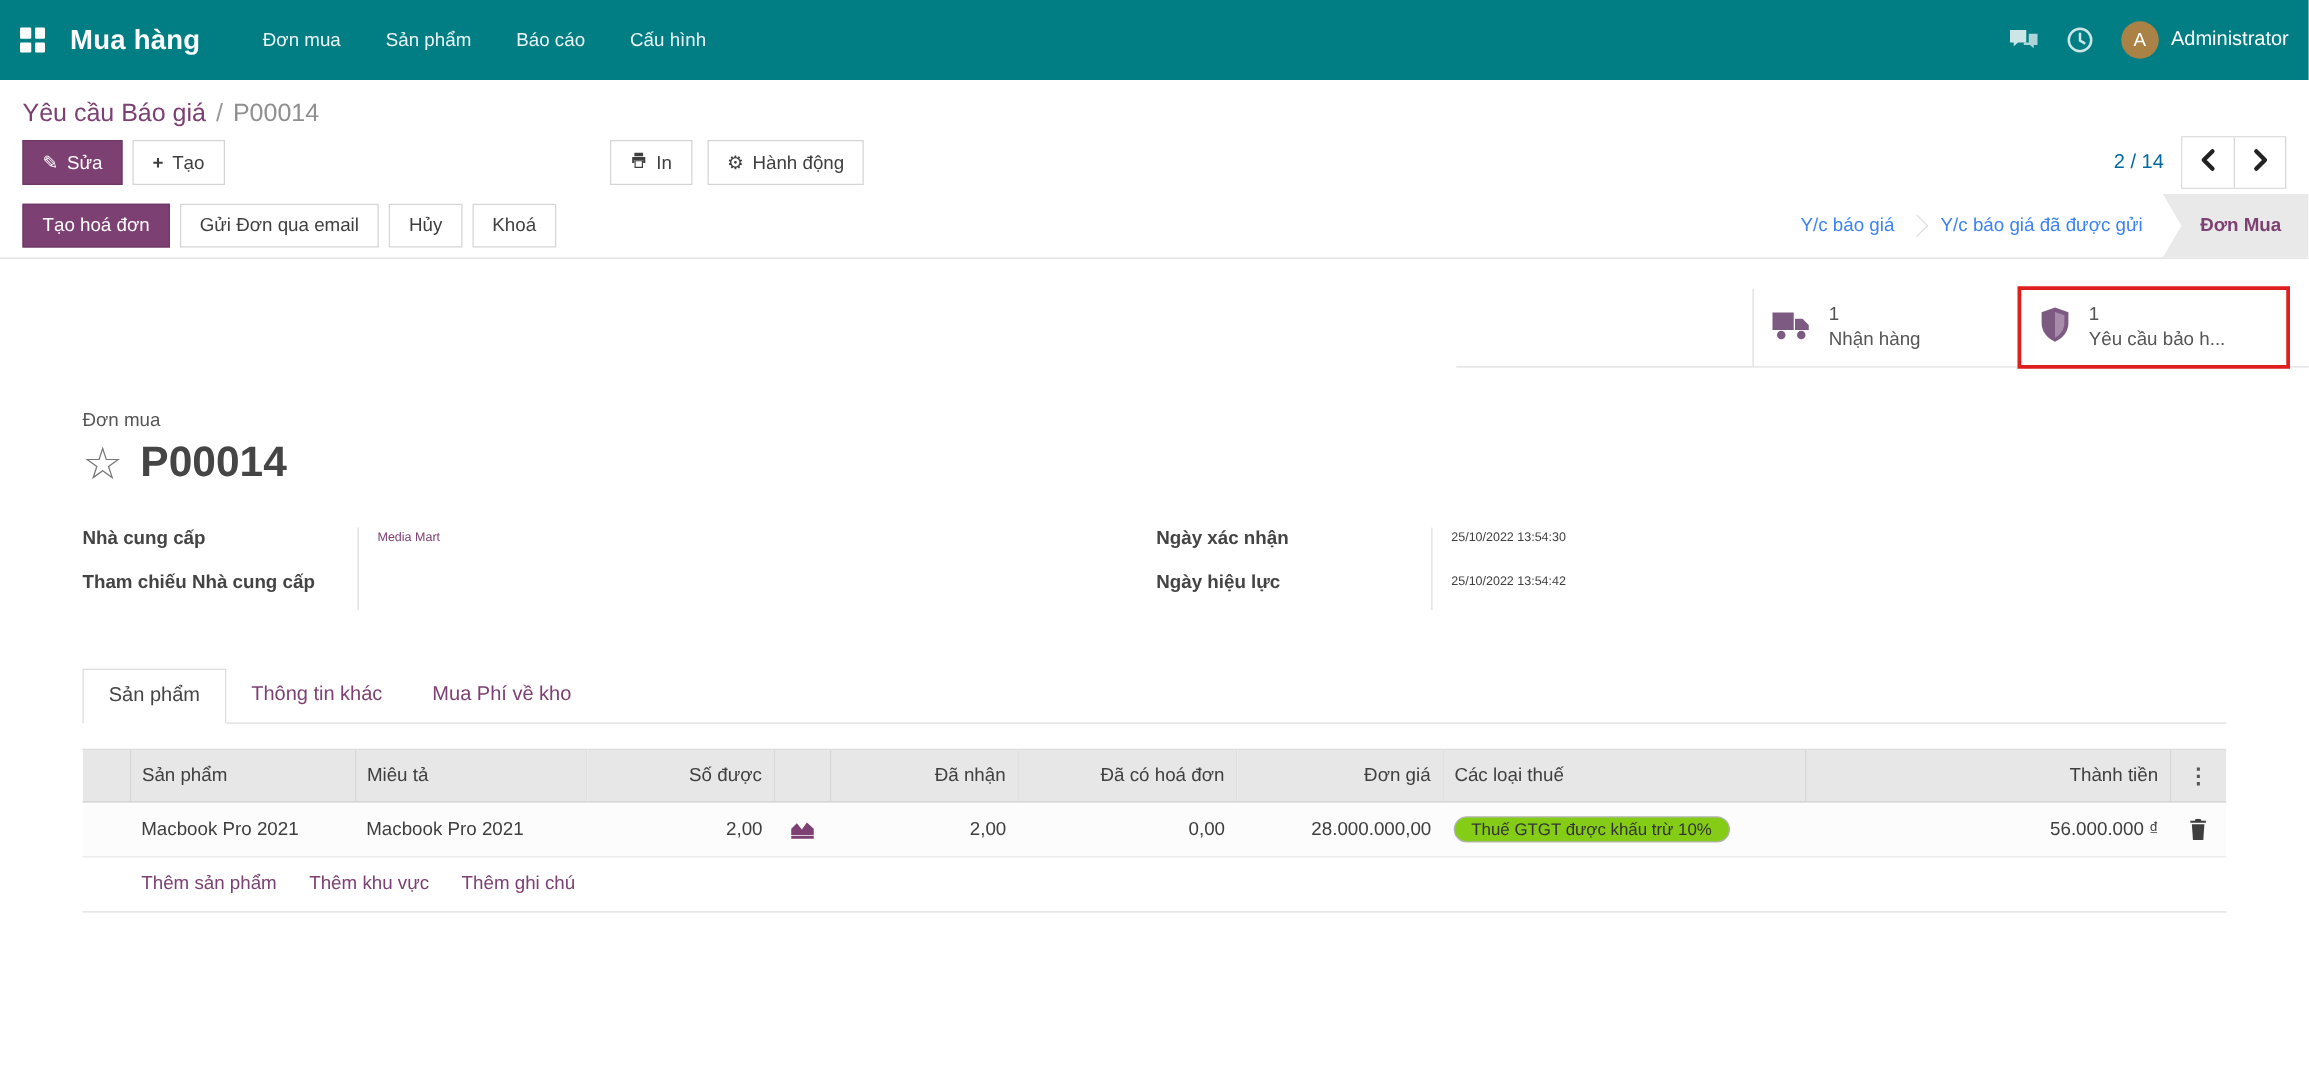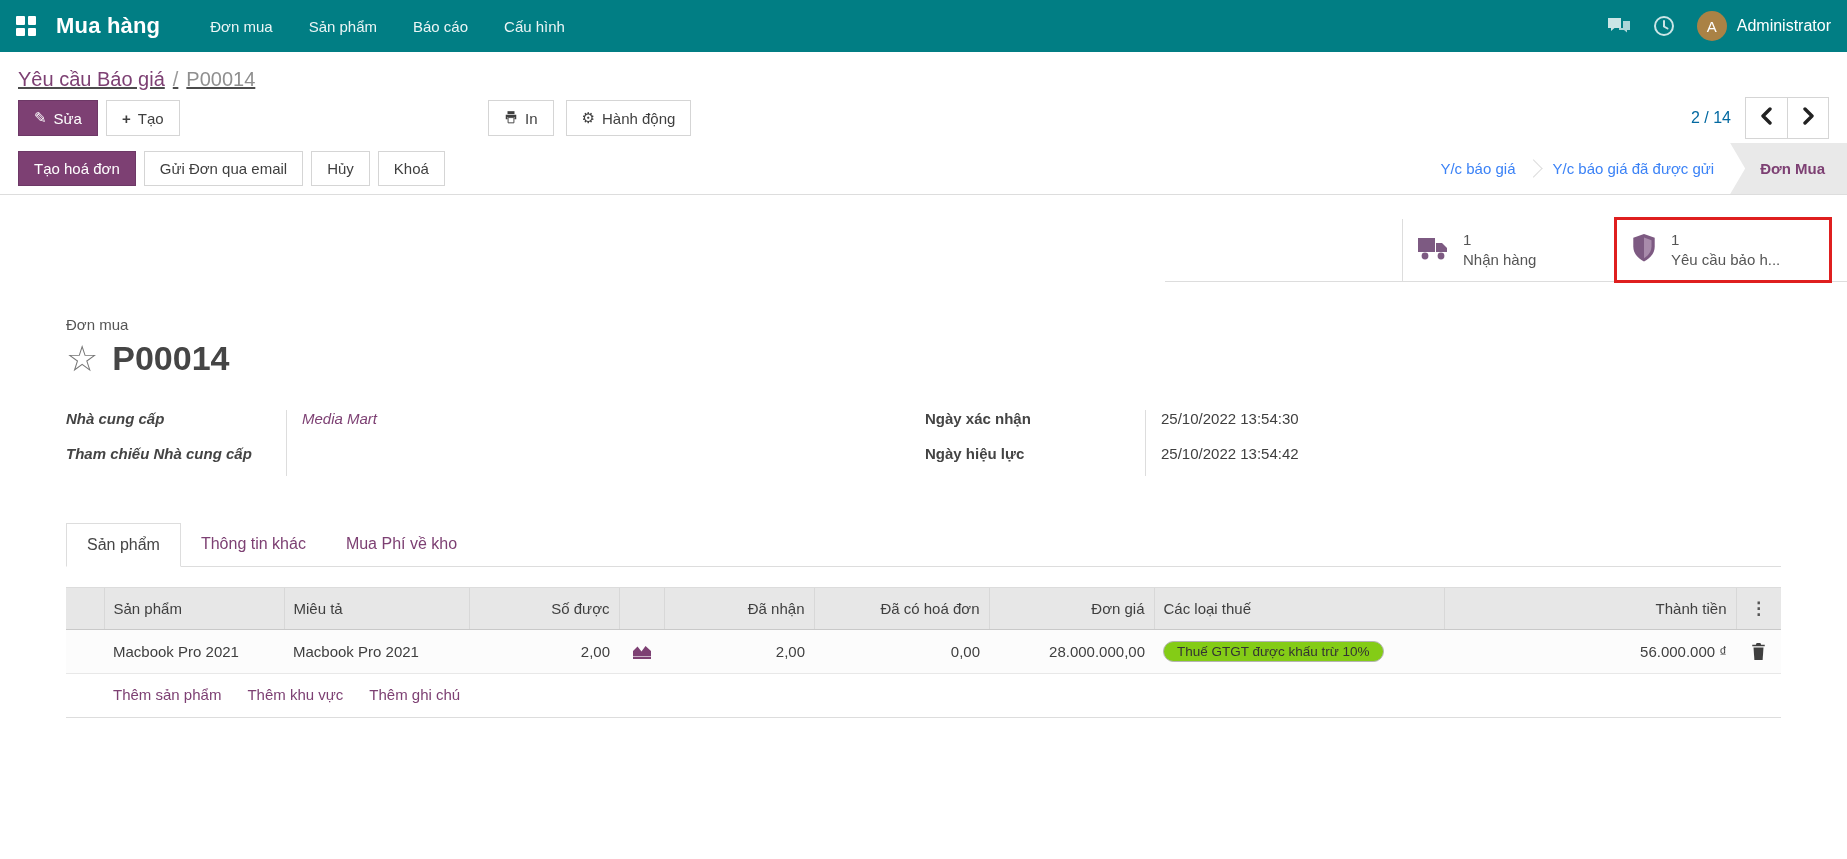--- a/index.html
+++ b/index.html
@@ -1,38 +1,38 @@
 <!DOCTYPE html>
 <html style="--navbar-bg: #017e84; --primary: #7d4073; --primary-dark: #6d3866; --link: #7d4073; --highlight-red: #df1f1f; --avatar-bg: #aa8245; --stage-active-bg: #e9e9e9;"><head>
 <meta charset="utf-8">
 <style>
   * { margin:0; padding:0; box-sizing:border-box; }
   html,body { width:1847px; height:859px; background:#fff; overflow:hidden;
               font-family:"Liberation Sans", sans-serif; color:#4c4c4c; }
 
   
-  .navbar { height:52px; background:var(--navbar-bg,#017e84); display:flex;
+  .navbar { height:64px; background:var(--navbar-bg,#017e84); display:flex;
             align-items:center; padding:0 16px; color:#fff; }
   .apps-grid { width:20px; height:20px; display:grid; grid-template-columns:1fr 1fr;
                gap:3px; margin-right:20px; cursor:pointer; }
   .apps-grid span { background:#fff; border-radius:1px; }
   .app-name { font-size:22px; font-weight:700; margin-right:36px; letter-spacing:.2px; }
   .nav-menu { display:flex; gap:8px; }
   .nav-menu .nav-item { font-size:15px; padding:8px 14px; color:rgba(255,255,255,.92);
                         cursor:pointer; }
   .nav-right { margin-left:auto; display:flex; align-items:center; gap:22px; }
   .nav-right svg { display:block; }
   .avatar { width:30px; height:30px; border-radius:50%; background:var(--avatar-bg,#aa8245);
             display:flex; align-items:center; justify-content:center; font-size:15px;
             color:#fff; }
   .user-menu { display:flex; align-items:center; gap:10px; cursor:pointer; }
   .user-name { font-size:16px; color:#fff; }
 
   
-  .breadcrumb-row { padding:16px 18px 2px; font-size:20px; display:flex; gap:8px;text-decoration:underline; }
+  .breadcrumb-row { padding:16px 18px 2px; font-size:20px; display:flex; gap:8px; }
   .bc-parent { color:var(--link,#7d4073); cursor:pointer; }
   .bc-sep { color:#9a9a9a; }
   .bc-current { color:#8f8f8f; }
 
   
   .toolbar-row { position:relative; height:50px; display:flex; align-items:center;
                  padding:0 18px; }
   .btn { font-size:15px; border:1px solid #d5d5d5; background:#fff; color:#3f3f3f;
          padding:8px 15px; cursor:pointer; display:inline-flex; align-items:center;
          gap:7px; border-radius:0; }
@@ -77,26 +77,26 @@
   .doc-type { font-size:15px; color:#555; }
   .title-row { display:flex; align-items:center; gap:14px; margin-top:6px; }
   .star-icon { font-size:36px; color:#777; line-height:1; cursor:pointer; }
   .doc-title { font-size:34px; font-weight:700; color:#454545; }
 
   
   .field-groups { display:flex; margin:30px 66px 0; }
   .fgroup { position:relative; }
   .fgroup::after { content:''; position:absolute; left:220px; top:2px; bottom:2px;
                    border-left:1px solid #ddd; }
-  .fgroup-left { width:640px; margin-right:219px;font-style:italic; }
+  .fgroup-left { width:640px; margin-right:219px; }
   .fgroup-right { width:520px; }
   .frow { display:flex; margin-bottom:14px; }
   .flabel { width:220px; flex:0 0 220px; font-size:15px; font-weight:700; color:#444;
             padding-right:18px; line-height:21px; }
-  .fvalue { padding-left:16px; font-size:15px; color:#3f3f3f; line-height:21px; }
+  .fvalue { padding-left:16px; font-size:10px; color:#3f3f3f; line-height:21px; }
   .fvalue.link { color:var(--link,#7d4073); cursor:pointer; }
 
   
   .tabs { display:flex; margin:44px 66px 0; border-bottom:1px solid #ddd; }
   .tab { font-size:16px; padding:12px 20px; color:var(--link,#7d4073); cursor:pointer;
          position:relative; top:1px; }
   .tab.active { color:#454545; background:#fff; border:1px solid #ddd; border-bottom:1px solid #fff; }
 
   
   table { border-collapse:collapse; table-layout:fixed; width:1715px; margin:20px 0 0 66px;

